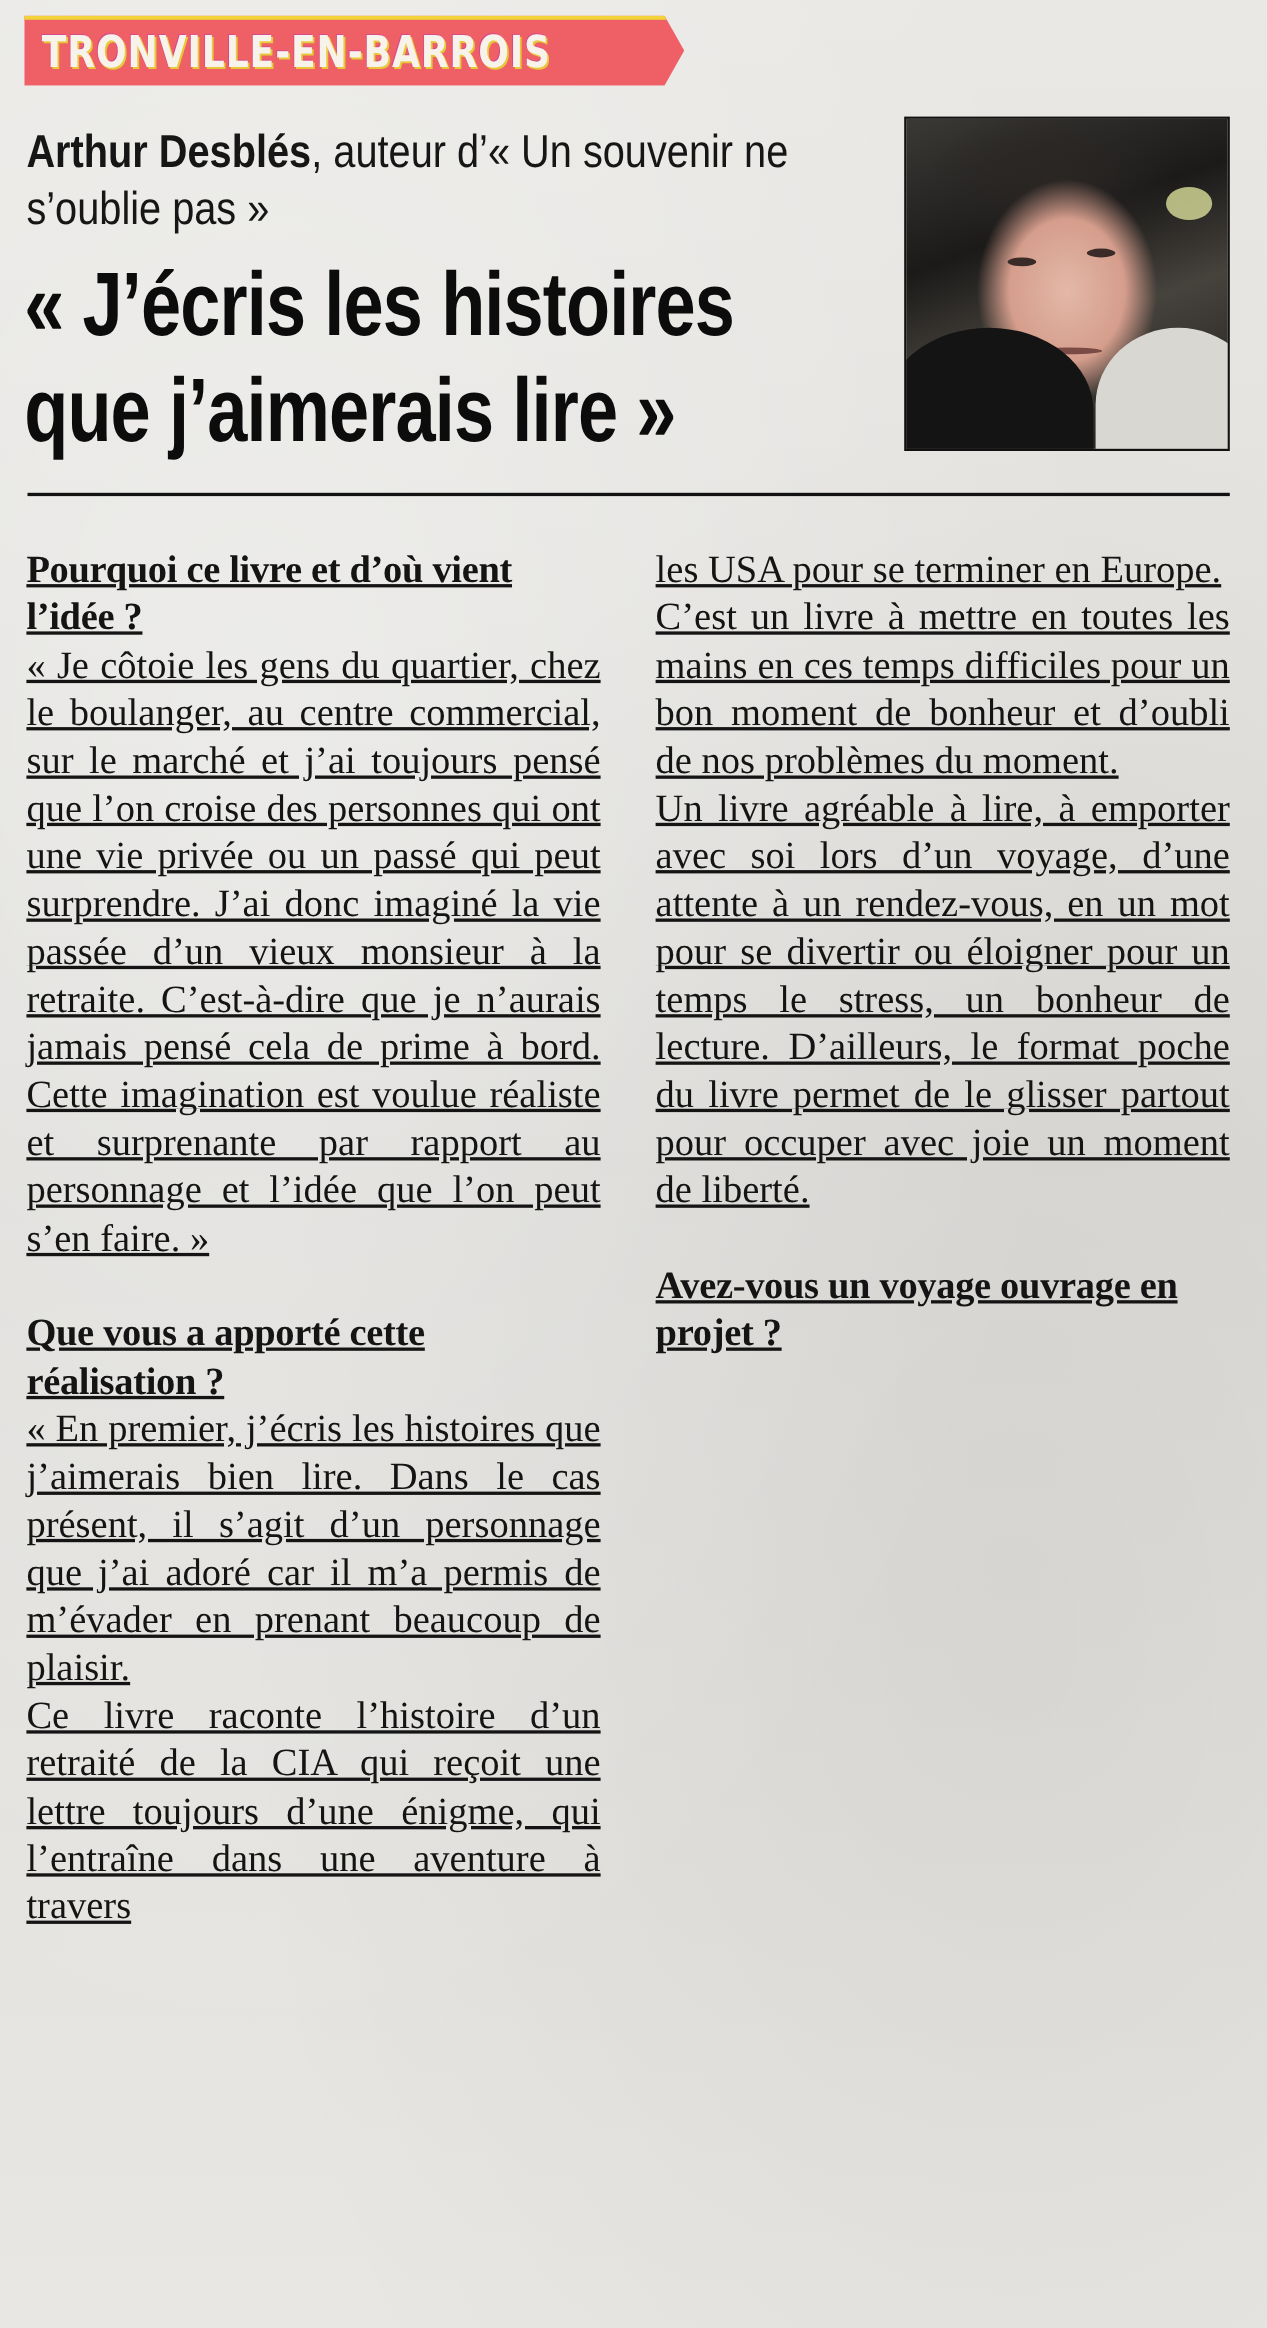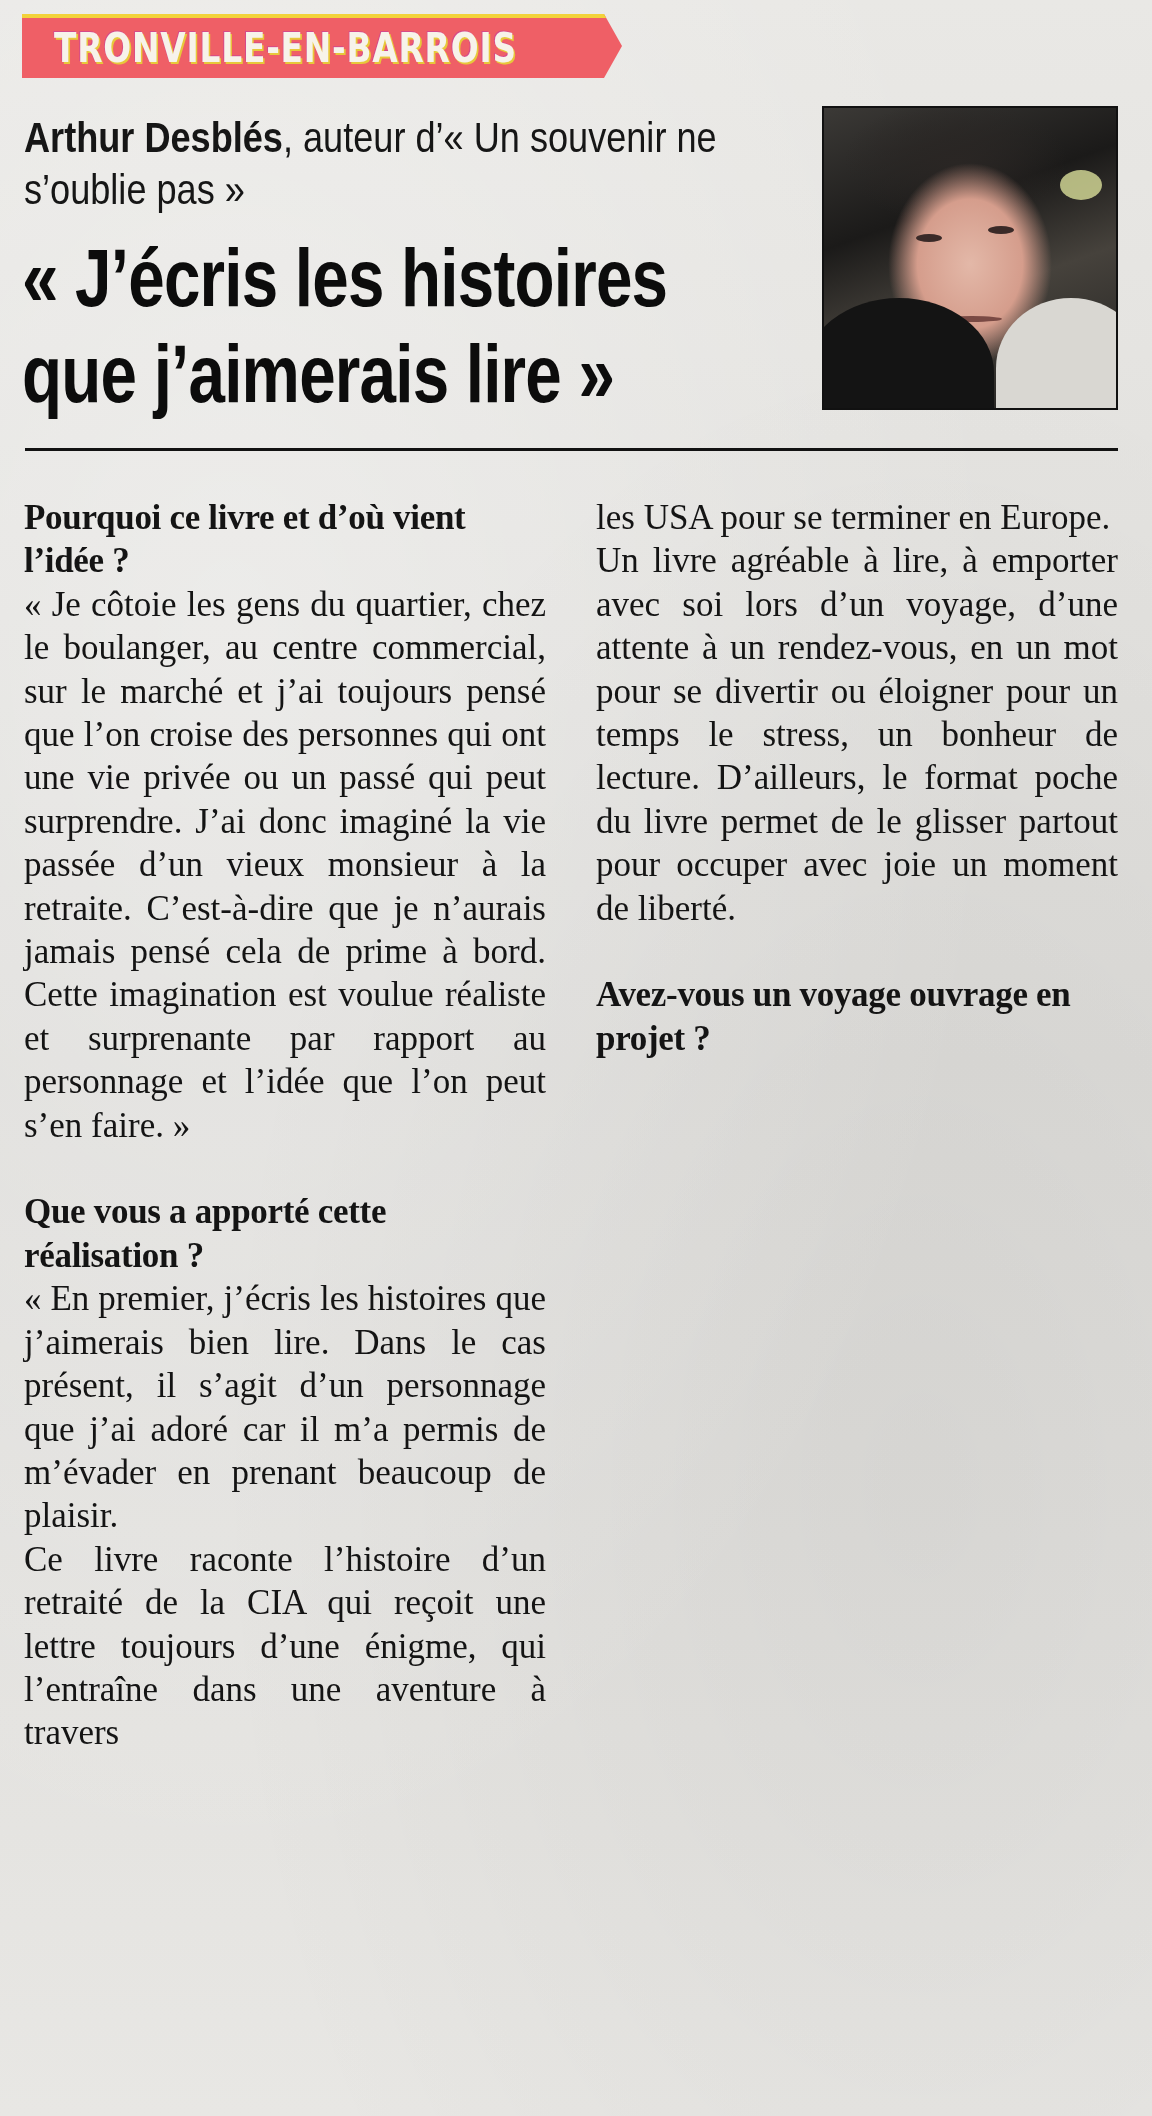--- a/index.html
+++ b/index.html
@@ -16,21 +16,21 @@
     .page { position: absolute; left: 0; top: 0; width: 1152px; height: 2116px; }
 
     
     .banner {
       position: absolute; left: 22px; top: 14px; width: 600px; height: 64px;
       background: #ef5f66;
       border-top: 4px solid #f2d23a;
       clip-path: polygon(0 0, 97% 0, 100% 50%, 97% 100%, 0 100%);
       box-sizing: border-box;
       display: flex; align-items: center;
-      padding-left: 32px;
+      padding-left: 16px;
     }
     .banner-text {
       font-family: "DejaVu Sans", sans-serif;
       font-weight: bold;
       font-size: 40px;
       letter-spacing: 1px;
       color: #f7f3ea;
       text-shadow: 2px 2px 0 #e7c83a, -1px -1px 0 #d54a8a;
       transform: scaleX(0.82);
       transform-origin: left center;
@@ -95,20 +95,21 @@
       background: #121212;
     }
 
     
     .col {
       position: absolute; top: 496px; width: 522px;
       font-family: "Liberation Serif", serif;
       font-size: 35px; line-height: 43.4px;
       text-align: justify;
       color: #141414;
+      text-decoration: underline;
     }
     .col.left { left: 24px; }
     .col.right { left: 596px; }
     .col p { margin: 0; }
     .col .q {
       font-weight: bold;
       text-align: left;
       letter-spacing: -0.3px;
     }
     .col .gap { height: 43.4px; }
@@ -146,18 +147,19 @@
     <p class="q">Pourquoi ce livre et d’où vient l’idée ?</p>
     <p>« Je côtoie les gens du quartier, chez le boulanger, au centre commercial, sur le marché et j’ai toujours pensé que l’on croise des personnes qui ont une vie privée ou un passé qui peut surprendre. J’ai donc imaginé la vie passée d’un vieux monsieur à la retraite. C’est-à-dire que je n’aurais jamais pensé cela de prime à bord. Cette imagination est voulue réaliste et surprenante par rapport au personnage et l’idée que l’on peut s’en faire. »</p>
     <div class="gap"></div>
     <p class="q">Que vous a apporté cette réalisation ?</p>
     <p>« En premier, j’écris les histoires que j’aimerais bien lire. Dans le cas présent, il s’agit d’un personnage que j’ai adoré car il m’a permis de m’évader en prenant beaucoup de plaisir.</p>
     <p>Ce livre raconte l’histoire d’un retraité de la CIA qui reçoit une lettre toujours d’une énigme, qui l’entraîne dans une aventure à travers</p>
   </div>
 
   <div class="col right">
     <p>les USA pour se terminer en Europe.</p>
+    <p>C’est un livre à mettre en toutes les mains en ces temps difficiles pour un bon moment de bonheur et d’oubli de nos problèmes du moment.</p>
     <p>Un livre agréable à lire, à emporter avec soi lors d’un voyage, d’une attente à un rendez-vous, en un mot pour se divertir ou éloigner pour un temps le stress, un bonheur de lecture. D’ailleurs, le format poche du livre permet de le glisser partout pour occuper avec joie un moment de liberté.</p>
     <div class="gap"></div>
     <p class="q">Avez-vous un voyage ouvrage en projet ?</p>
   </div>
 
 </div>
 
 </body></html>

